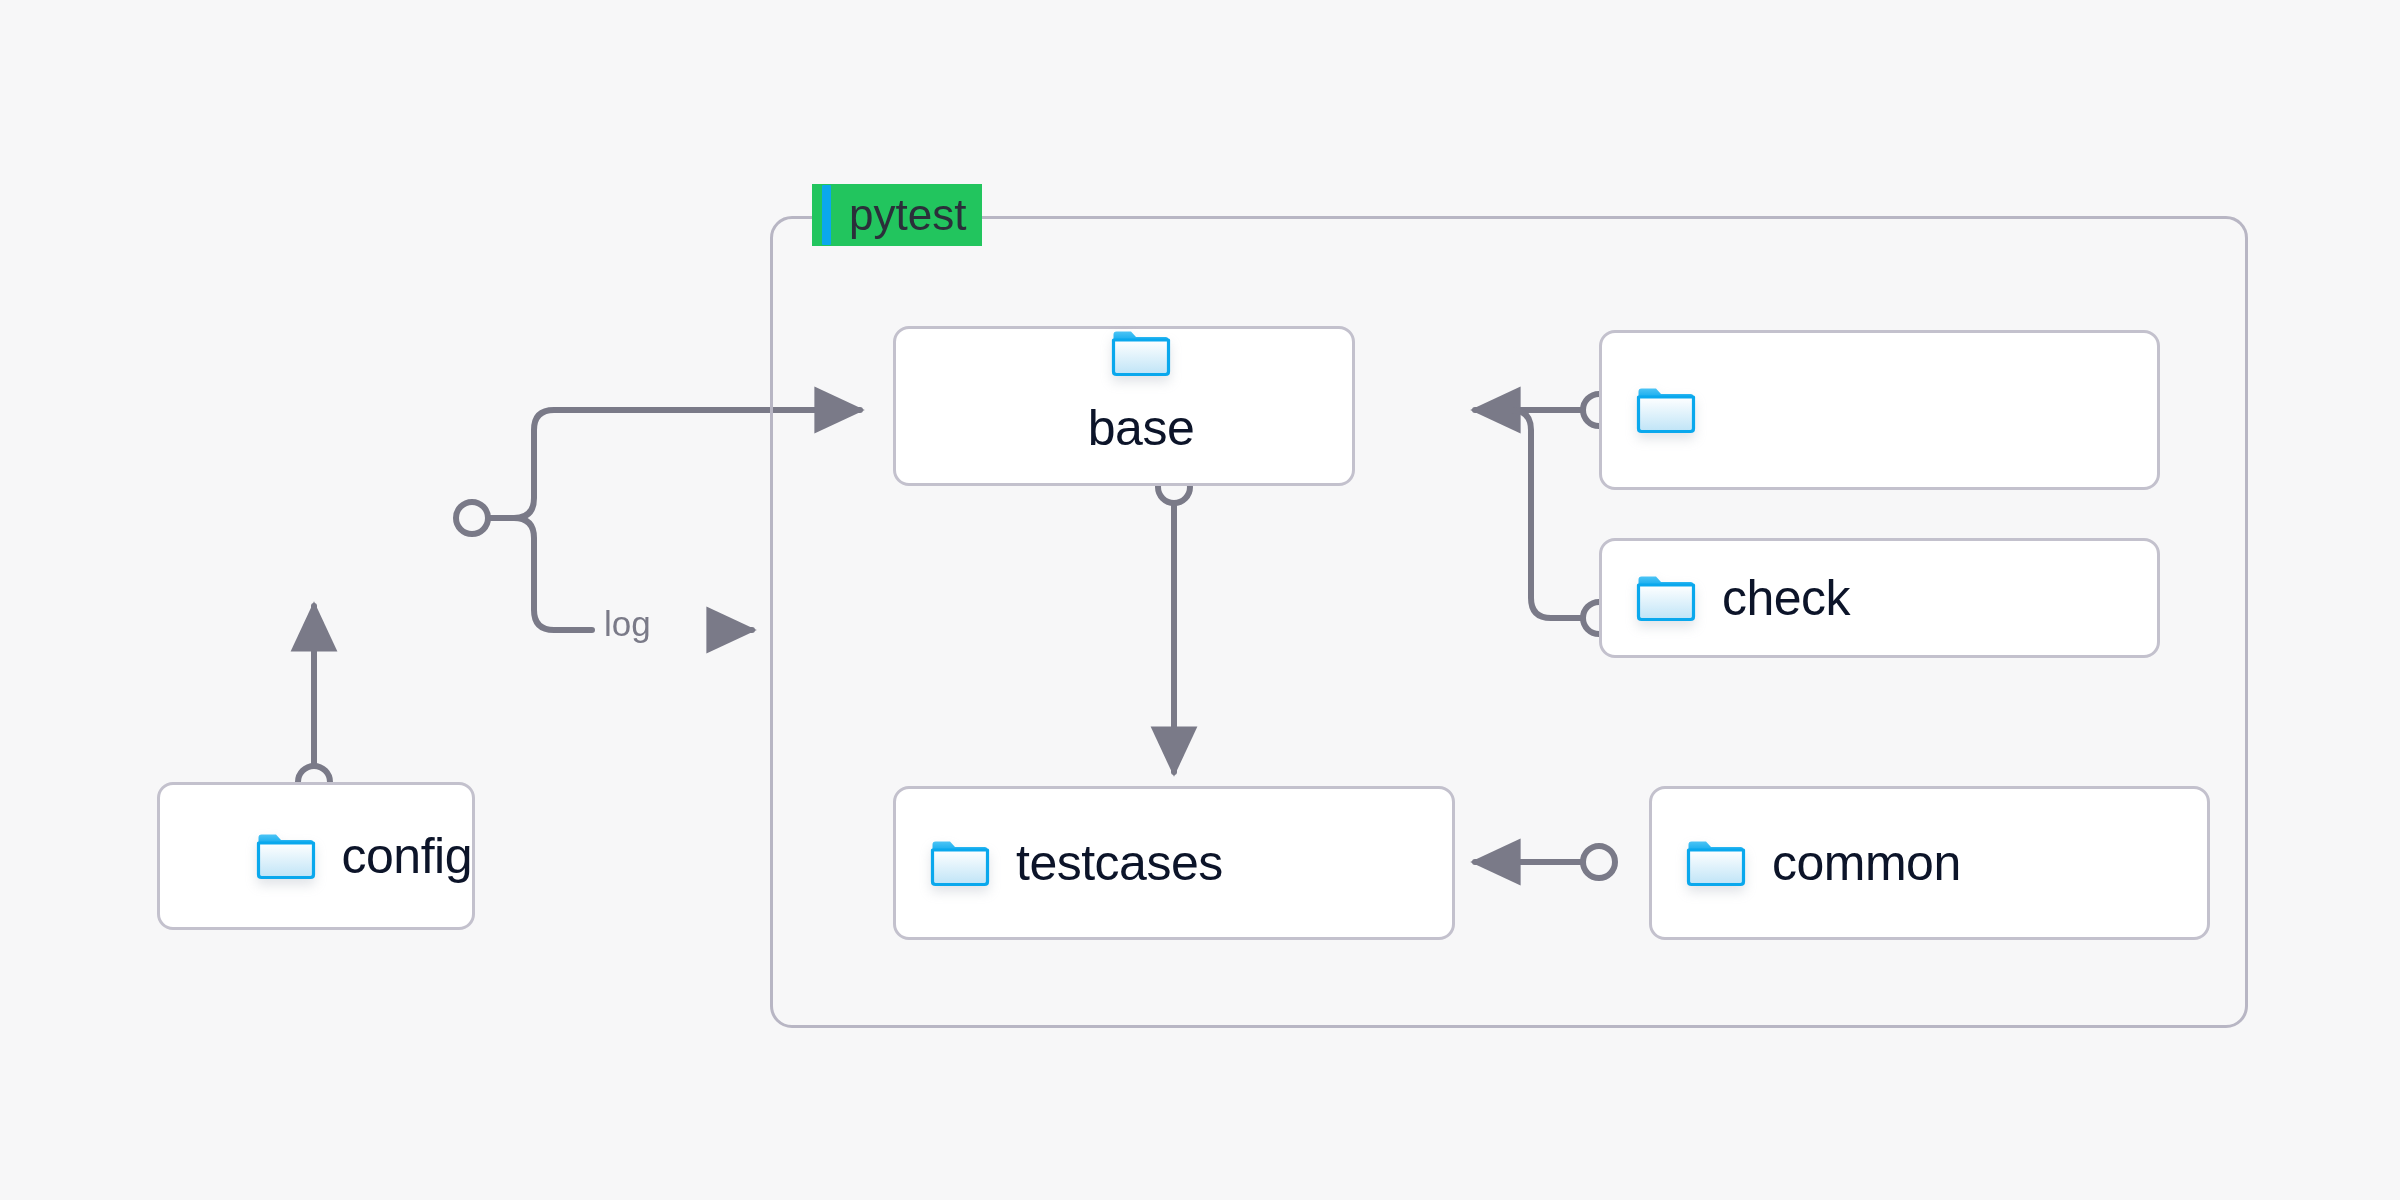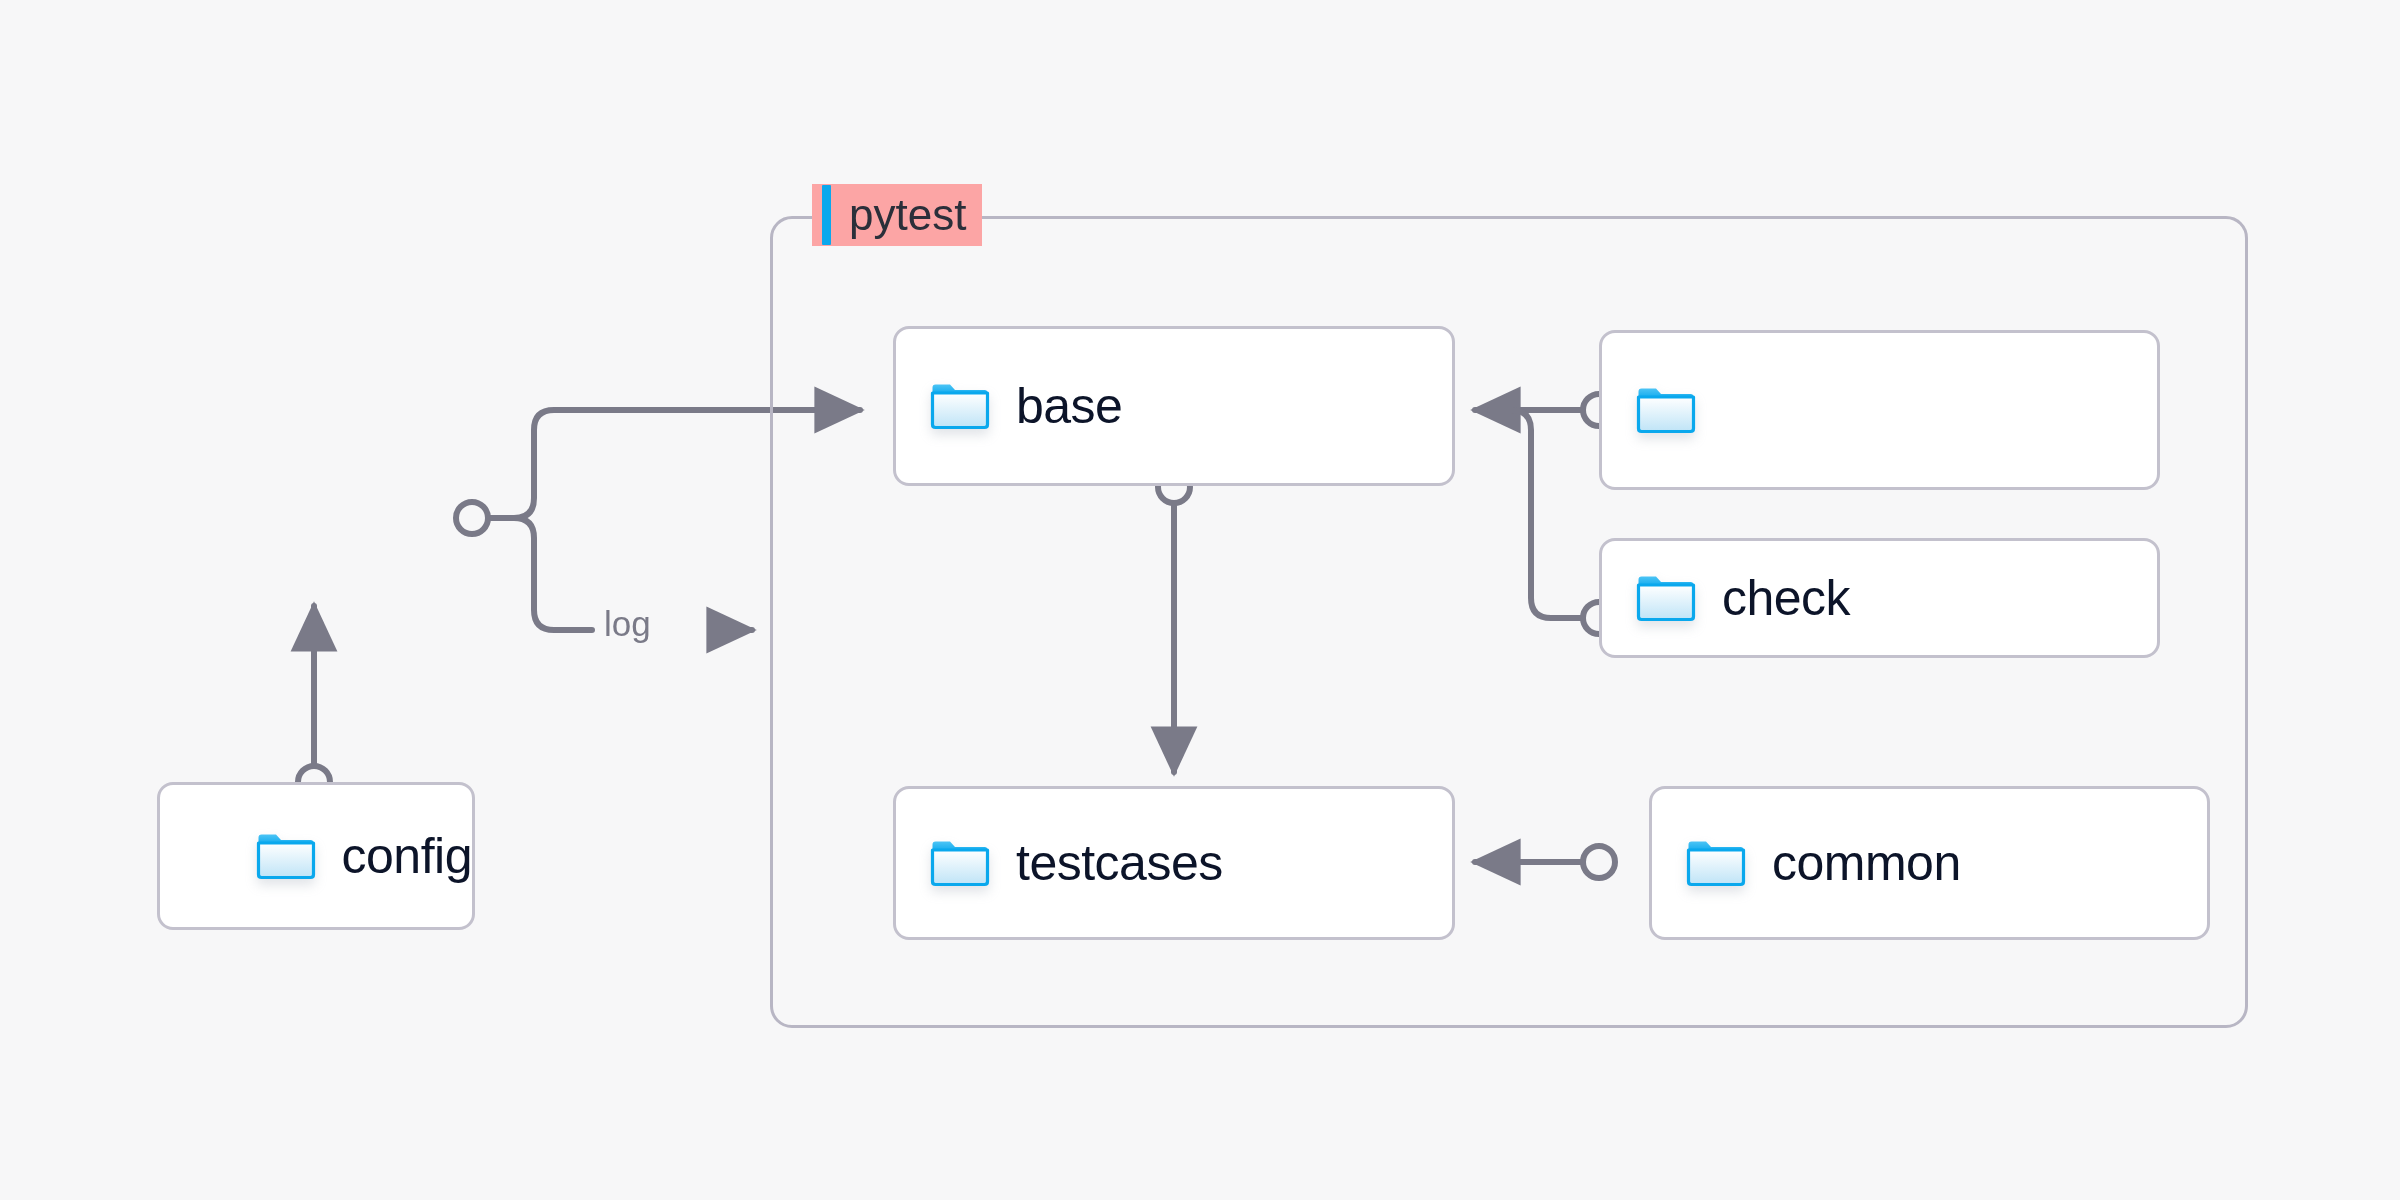--- a/index.html
+++ b/index.html
@@ -28,21 +28,21 @@
     position: absolute;
     border: 3px solid #b8b6c4;
     border-radius: 22px;
     background: transparent;
   }
   .group-label {
     position: absolute;
     display: flex;
     align-items: center;
     gap: 18px;
-    background: #fca5a5;
+    background: #22c55e;
     padding: 0 16px 0 10px;
     height: 62px;
   }
   .group-bar {
     width: 9px;
     height: 60px;
     border-radius: 1px;
     background: #0aa8ed;
     flex: 0 0 auto;
   }
@@ -165,21 +165,21 @@
   <div class="node" style="left:157px; top:782px; width:318px; height:148px;justify-content:flex-end;">
     <span class="folder-icon">
       <svg viewBox="0 0 60 48" width="60" height="48">
         <path d="M2.5,10 L2.5,5.5 Q2.5,2.5 5.5,2.5 L20,2.5 L25,8 L54.5,8 Q57.5,8 57.5,11 L57.5,13 L2.5,13 Z" fill="url(#folderTab)"></path>
         <path d="M2.5,11 L57.5,11 L57.5,42.5 Q57.5,45.5 54.5,45.5 L5.5,45.5 Q2.5,45.5 2.5,42.5 Z" fill="url(#folderGrad)" stroke="#0aa8ed" stroke-width="3.2" stroke-linejoin="round"></path>
       </svg>
     </span>
     <span class="node-label">config</span>
   </div>
 
-  <div class="node" style="left:893px; top:326px; width:562px; height:160px;">
+  <div class="node" style="left:893px; top:326px; width:462px; height:160px;flex-direction:column;">
     <span class="folder-icon">
       <svg viewBox="0 0 60 48" width="60" height="48">
         <path d="M2.5,10 L2.5,5.5 Q2.5,2.5 5.5,2.5 L20,2.5 L25,8 L54.5,8 Q57.5,8 57.5,11 L57.5,13 L2.5,13 Z" fill="url(#folderTab)"></path>
         <path d="M2.5,11 L57.5,11 L57.5,42.5 Q57.5,45.5 54.5,45.5 L5.5,45.5 Q2.5,45.5 2.5,42.5 Z" fill="url(#folderGrad)" stroke="#0aa8ed" stroke-width="3.2" stroke-linejoin="round"></path>
       </svg>
     </span>
     <span class="node-label">base</span>
   </div>
 
   <div class="node" style="left:893px; top:786px; width:562px; height:154px;">

